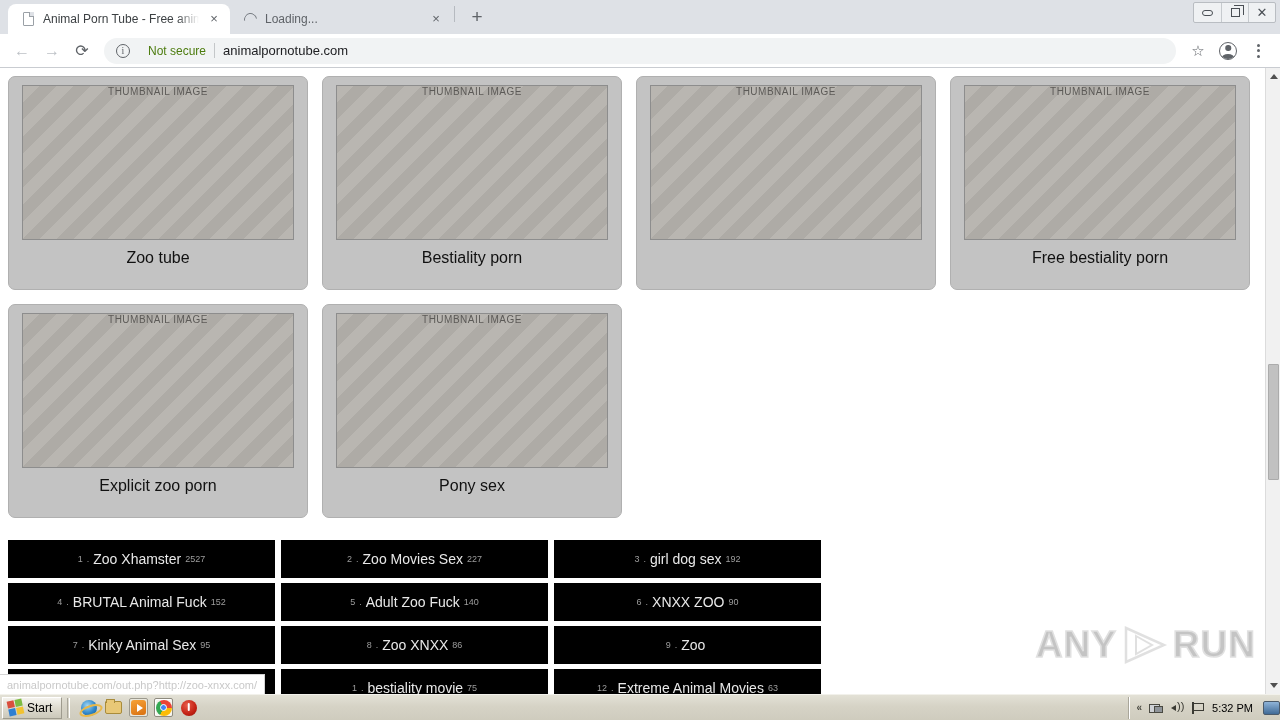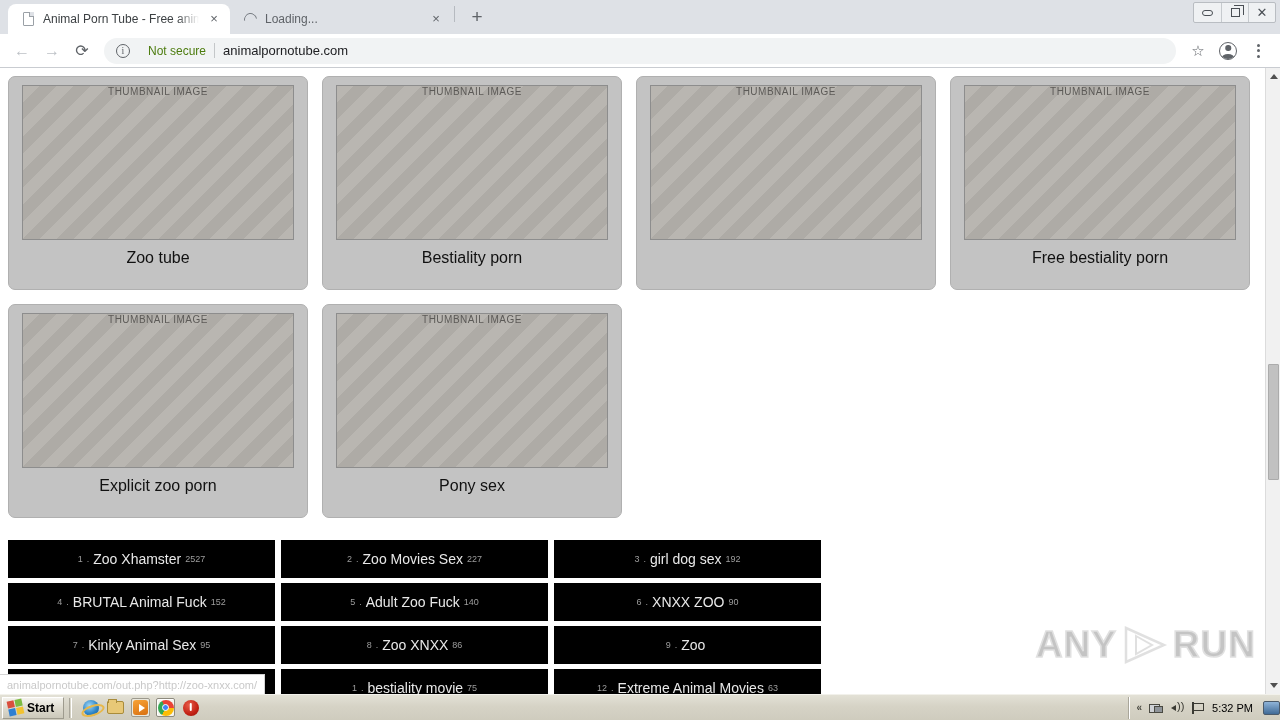--- a/index.html
+++ b/index.html
@@ -189,21 +189,21 @@
   
   .taskbar {
     position: absolute; left: 0; bottom: 0; width: 1280px; height: 26px;
     background: linear-gradient(180deg,#e3e1d6 0%,#d6d3c6 45%,#cfccbe 100%);
     border-top: 1px solid #f2f1eb; display: flex; align-items: center;
   }
   .start {
     height: 22px; margin-left: 2px; padding: 0 9px 0 5px; display: flex; align-items: center; gap: 4px;
     background: linear-gradient(180deg,#f4f3ee 0%,#dedbcf 50%,#cbc8ba 100%);
     border: 1px solid #9e9b8e; border-top-color: #ffffff; border-left-color: #ffffff;
-    font-size: 12px; font-weight: bold; color: #000;
+    font-size: 12px; font-weight: normal; color: #000;
   }
   .start-logo {
     width: 15px; height: 15px; position: relative; display: grid;
     grid-template-columns: 1fr 1fr; grid-template-rows: 1fr 1fr; gap: 1px; transform: rotate(-12deg);
   }
   .start-logo i { display: block; }
   .q-sep { width: 3px; height: 20px; border-left: 1px solid #a9a69a;
            border-right: 1px solid #ffffff; margin: 0 5px; }
   .quick { display: flex; align-items: center; gap: 6px; padding-left: 4px; }
   .qicon { width: 19px; height: 19px; border-radius: 2px; position: relative;

